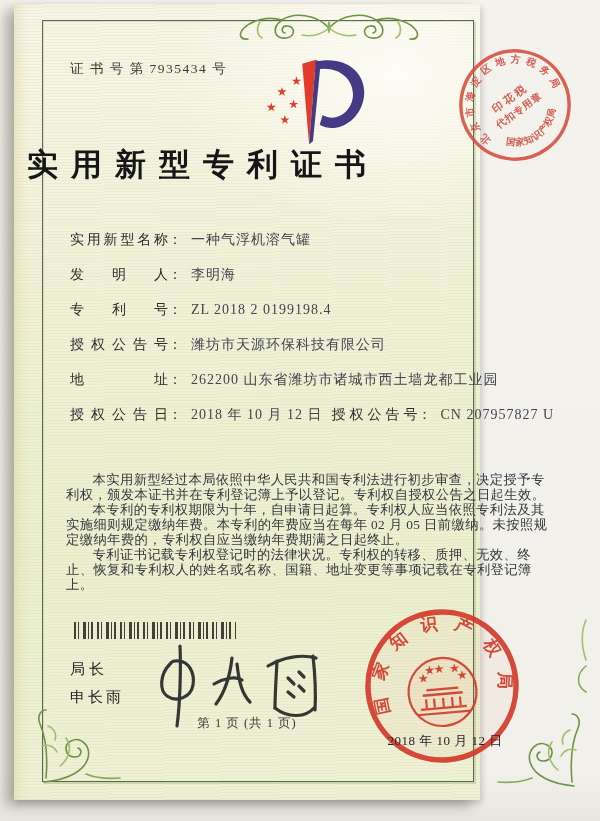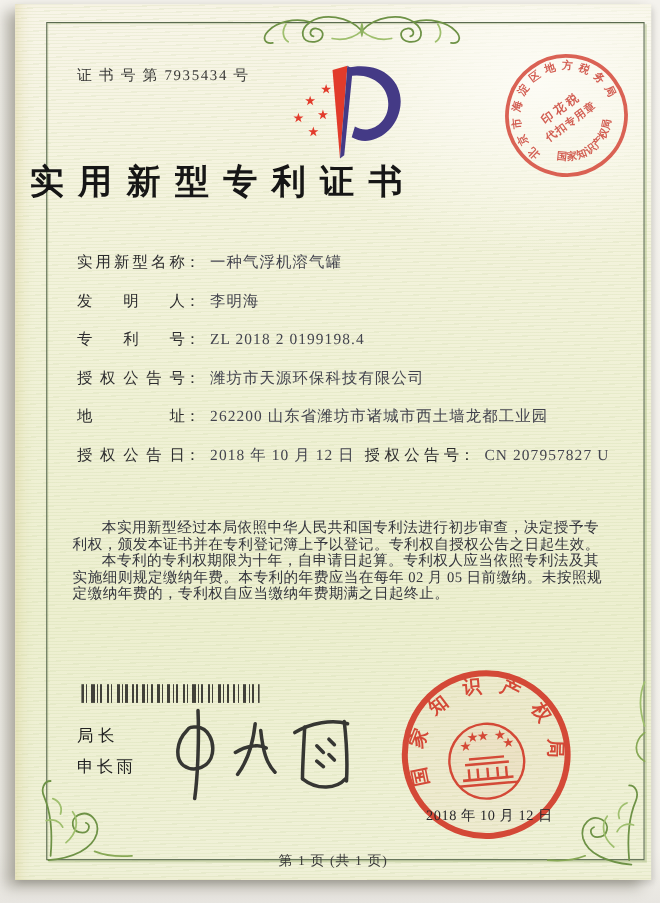--- a/index.html
+++ b/index.html
@@ -2,21 +2,21 @@
 <html><head>
 <meta charset="utf-8">
 <style>
   html,body{margin:0;padding:0;}
   body{
     width:600px;height:821px;overflow:hidden;position:relative;
     background:linear-gradient(180deg,#f4f2ed 0%,#f2f0ea 94%,#e8e6e1 100%);
     font-family:"Liberation Serif","DejaVu Serif",serif;
   }
   #paper{
-    position:absolute;left:14px;top:4px;width:578px;height:796px;
+    position:absolute;left:14px;top:4px;width:466px;height:796px;
     background:
       radial-gradient(ellipse 320px 220px at 82% 9%, rgba(253,252,246,0.95), rgba(253,252,246,0) 70%),
       repeating-linear-gradient(179deg, rgba(176,196,130,0.14) 0px, rgba(176,196,130,0.14) 1px, rgba(255,255,255,0) 1px, rgba(255,255,255,0) 3px),
       linear-gradient(180deg,#f8f5e8 0%,#f4f3de 20%,#f0f1d6 45%,#edefd0 70%,#f0f1d8 100%);
     box-shadow:-9px 6px 12px rgba(95,90,75,0.45), 2px 3px 6px rgba(0,0,0,0.15),
       inset 10px 0 14px -8px rgba(200,180,95,0.35);
   }
   .frame{
     position:absolute;left:28px;top:16px;right:6px;bottom:18px;
     border:1px solid #5a6a50;
@@ -43,21 +43,21 @@
       #23221f 4px 5px, transparent 5px 9px,
       #23221f 9px 12px, transparent 12px 14px,
       #23221f 14px 15px, transparent 15px 17px,
       #23221f 17px 19px, transparent 19px 23px);}
   .director-title{position:absolute;left:56px;top:656px;font-size:15px;letter-spacing:4px;color:#222;}
   .director-name{position:absolute;left:56px;top:684px;font-size:15px;letter-spacing:3px;color:#222;}
   .signature{position:absolute;left:126px;top:630px;}
   .main-seal{position:absolute;left:348px;top:602px;transform:rotate(-5deg);opacity:0.92;}
   .seal-date{position:absolute;left:352px;top:728px;width:158px;text-align:center;
     font-size:13px;letter-spacing:0.5px;color:#26262a;}
-  .page-footer{position:absolute;left:0;right:0;top:770px;text-align:center;
+  .page-footer{position:absolute;left:0;right:0;top:711px;text-align:center;
     font-size:12.5px;letter-spacing:1px;color:#3a3a3a;}
   .tax-seal{position:absolute;left:442px;top:42px;transform:rotate(-36deg);opacity:0.85;}
   .fl-top{position:absolute;left:210px;top:2px;}
   .fl-bl{position:absolute;left:12px;top:682px;}
   .fl-br{position:absolute;left:468px;top:596px;}
   svg{display:block;}
   .seal-text{font-family:"Liberation Serif","DejaVu Serif",serif;font-weight:700;}
 </style>
 </head>
 <body>
@@ -143,20 +143,21 @@
       <span class="flabel">授权公告日</span><span class="fcolon">：</span><span class="fvalue">2018 年 10 月 12 日</span>
       <span class="grant-group">
         <span class="flabel">授权公告号</span><span class="fcolon">：</span><span class="fvalue">CN 207957827 U</span>
       </span>
     </div>
   </div>
 
   <div class="paras">
     <p>本实用新型经过本局依照中华人民共和国专利法进行初步审查，决定授予专利权，颁发本证书并在专利登记簿上予以登记。专利权自授权公告之日起生效。</p>
     <p>本专利的专利权期限为十年，自申请日起算。专利权人应当依照专利法及其实施细则规定缴纳年费。本专利的年费应当在每年 02 月 05 日前缴纳。未按照规定缴纳年费的，专利权自应当缴纳年费期满之日起终止。</p>
+    <p>专利证书记载专利权登记时的法律状况。专利权的转移、质押、无效、终止、恢复和专利权人的姓名或名称、国籍、地址变更等事项记载在专利登记簿上。</p>
   </div>
 
   <div class="barcode"></div>
 
   <div class="director-title">局长</div>
   <div class="director-name">申长雨</div>
 
   <svg class="signature" width="210" height="105" viewBox="0 0 210 105">
     <g fill="none" stroke="#1d1d1d" stroke-width="3.2" stroke-linecap="round" opacity="0.88">
       <path d="M30,30 C 20,40 19,56 27,62 C 37,69 51,63 53,51 C 55,39 49,28 39,27 C 34,26.5 32,27 30,30"></path>

